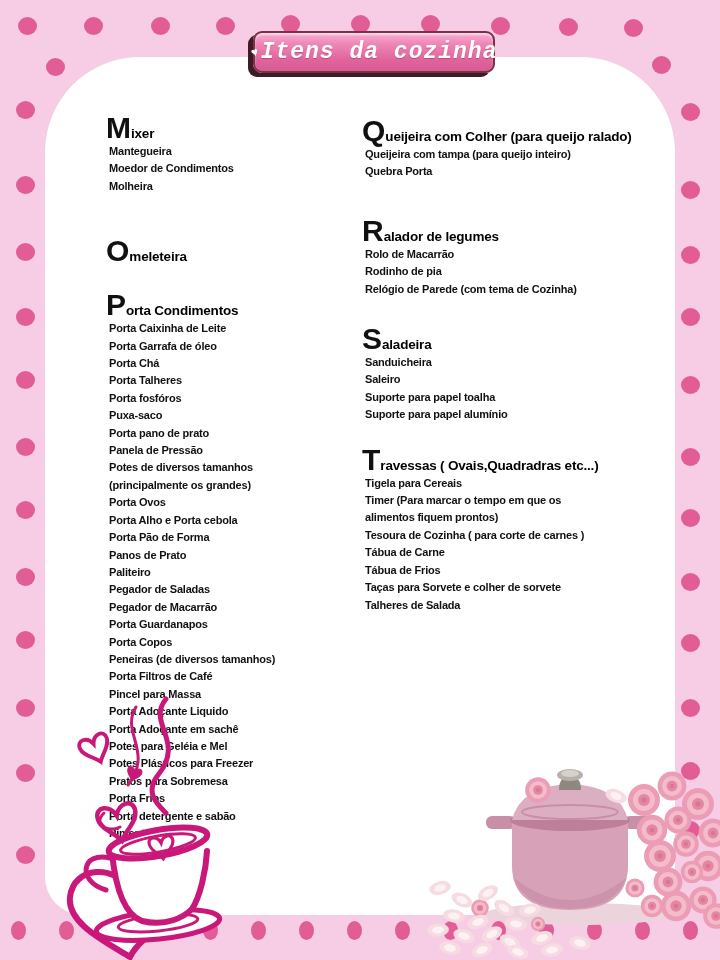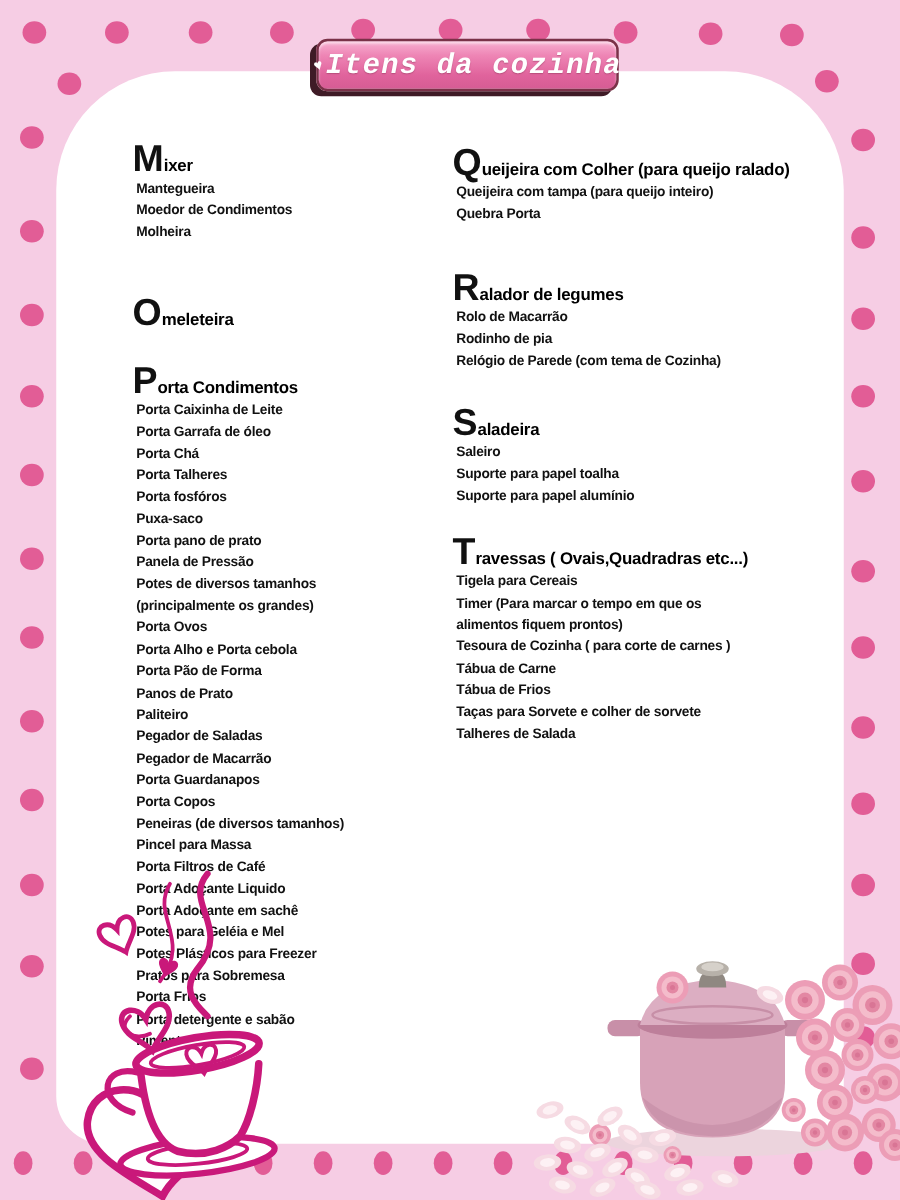--- a/index.html
+++ b/index.html
@@ -133,22 +133,22 @@
         <div class="item">Porta Ovos</div>
         <div class="item">Porta Alho e Porta cebola</div>
         <div class="item">Porta Pão de Forma</div>
         <div class="item">Panos de Prato</div>
         <div class="item">Paliteiro</div>
         <div class="item">Pegador de Saladas</div>
         <div class="item">Pegador de Macarrão</div>
         <div class="item">Porta Guardanapos</div>
         <div class="item">Porta Copos</div>
         <div class="item">Peneiras (de diversos tamanhos)</div>
+        <div class="item">Porta Filtros de Café</div>
         <div class="item">Pincel para Massa</div>
-        <div class="item">Porta Filtros de Café</div>
         <div class="item">Porta Adoçante Liquido</div>
         <div class="item">Porta Adoçante em sachê</div>
         <div class="item">Potes para Geléia e Mel</div>
         <div class="item">Potes Plásticos para Freezer</div>
         <div class="item">Pratos para Sobremesa</div>
         <div class="item">Porta Frios</div>
         <div class="item">Porta detergente e sabão</div>
         <div class="item">Pimenteiro</div>
       </div>
     </div>
@@ -168,20 +168,21 @@
         </div>
         <div class="item">Rolo de Macarrão</div>
         <div class="item">Rodinho de pia</div>
         <div class="item">Relógio de Parede (com tema de Cozinha)</div>
       </div>
       <div class="section" style="margin-top: 26px;">
         <div class="lead-line">
           <span class="dropcap">S</span>
           <span class="lead-rest">aladeira</span>
         </div>
+        <div class="item">Sanduicheira</div>
         <div class="item">Saleiro</div>
         <div class="item">Suporte para papel toalha</div>
         <div class="item">Suporte para papel alumínio</div>
       </div>
       <div class="section" style="margin-top: 21px;">
         <div class="lead-line">
           <span class="dropcap">T</span>
           <span class="lead-rest">ravessas ( Ovais,Quadradras etc...)</span>
         </div>
         <div class="item">Tigela para Cereais</div>

